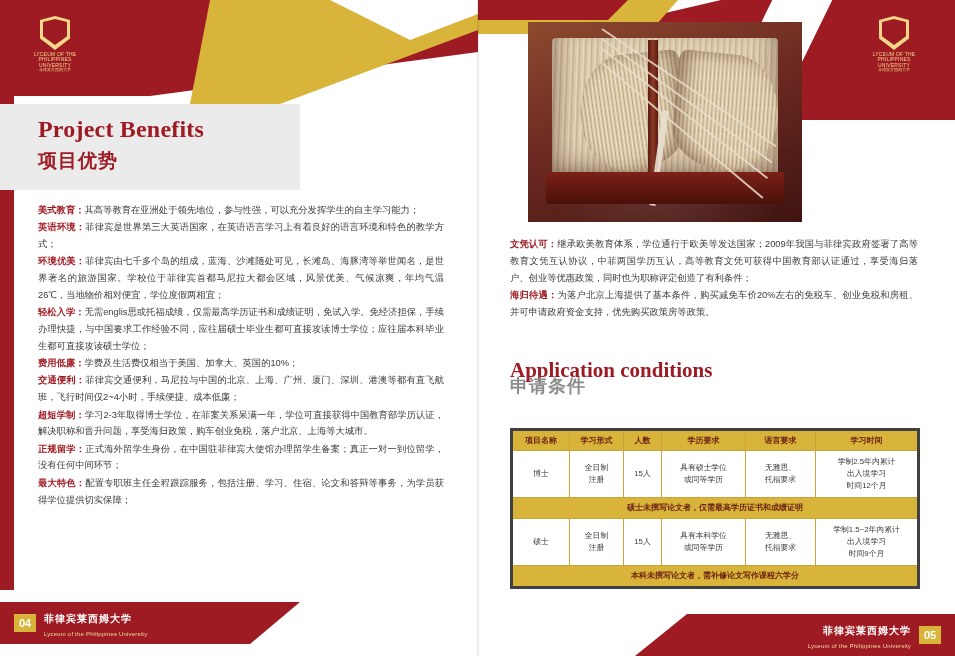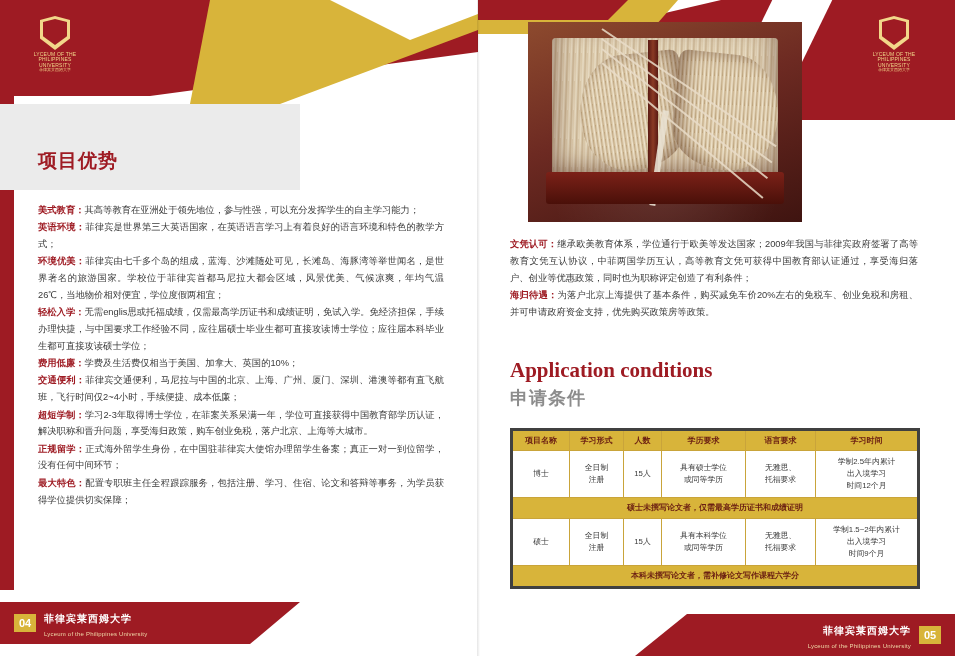--- a/index.html
+++ b/index.html
@@ -168,21 +168,21 @@
     font-size:9.3px; line-height:16.8px; color:#3a3a3a; text-align:justify;
   }
   .rp-body p { margin:0 0 1px 0; }
 
   
   .rp-h2-en {
     position:absolute; left:32px; top:358px;
     font-family:"Liberation Serif", serif; font-weight:bold; font-size:21px; color:#9e1b23;
   }
   .rp-h2-cn {
-    position:absolute; left:32px; top:386px;
+    position:absolute; left:32px; top:374px;
     font-size:18px; font-weight:bold; color:#8c8c8c; letter-spacing:1px;
   }
   .rp-h2-bg {
     position:absolute; left:240px; top:380px; width:200px; height:26px; background:#ebebeb;
     z-index:-1;
   }
 
   
   .tbl {
     position:absolute; left:32px; top:428px; width:410px;
@@ -232,20 +232,21 @@
     <div class="lp-left-strip2"></div>
     <div class="lp-left-strip"></div>
 
     <div class="lp-crest">
       <div class="crest-shield"></div>
       <div class="crest-line1">LYCEUM OF THE PHILIPPINES UNIVERSITY</div>
       <div class="crest-line2">菲律宾莱西姆大学</div>
     </div>
 
     <div class="lp-title-block"></div>
+    <div class="lp-title-en">Project Benefits</div>
     <div class="lp-title-cn">项目优势</div>
 
     <div class="lp-body">
       <p><span class="kw">美式教育：</span><span>其高等教育在亚洲处于领先地位，参与性强，可以充分发挥学生的自主学习能力；</span></p>
       <p><span class="kw">英语环境：</span><span>菲律宾是世界第三大英语国家，在英语语言学习上有着良好的语言环境和特色的教学方式；</span></p>
       <p><span class="kw">环境优美：</span><span>菲律宾由七千多个岛的组成，蓝海、沙滩随处可见，长滩岛、海豚湾等举世闻名，是世界著名的旅游国家。学校位于菲律宾首都马尼拉大都会区域，风景优美、气候凉爽，年均气温26℃，当地物价相对便宜，学位度假两相宜；</span></p>
       <p><span class="kw">轻松入学：</span><span>无需englis思或托福成绩，仅需最高学历证书和成绩证明，免试入学。免经济担保，手续办理快捷，与中国要求工作经验不同，应往届硕士毕业生都可直接攻读博士学位；应往届本科毕业生都可直接攻读硕士学位；</span></p>
       <p><span class="kw">费用低廉：</span><span>学费及生活费仅相当于美国、加拿大、英国的10%；</span></p>
       <p><span class="kw">交通便利：</span><span>菲律宾交通便利，马尼拉与中国的北京、上海、广州、厦门、深圳、港澳等都有直飞航班，飞行时间仅2~4小时，手续便捷、成本低廉；</span></p>
       <p><span class="kw">超短学制：</span><span>学习2-3年取得博士学位，在菲案关系呆满一年，学位可直接获得中国教育部学历认证，解决职称和晋升问题，享受海归政策，购车创业免税，落户北京、上海等大城市。</span></p>

